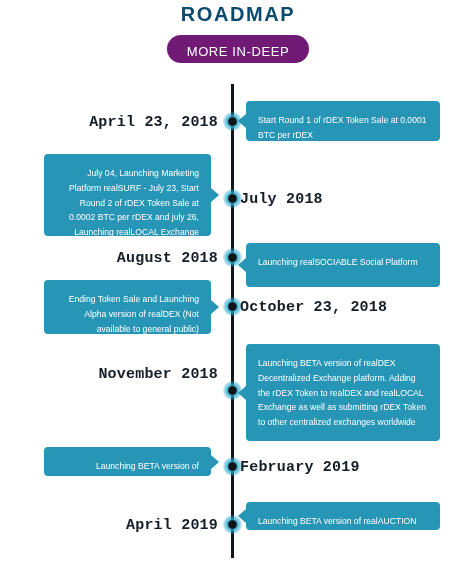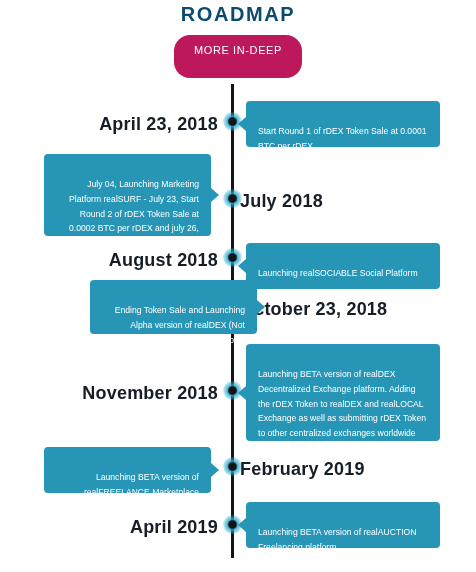--- a/index.html
+++ b/index.html
@@ -16,25 +16,25 @@
     font-size:20px;font-weight:bold;
     letter-spacing:1.6px;
     color:#0c4a6e;
   }
   .cta-wrap{
     position:absolute;left:0;right:0;top:35px;
     text-align:center;
   }
   .cta-button{
     display:inline-block;
-    background:#be185d;
+    background:#701a75;
     color:#ffffff;
-    font-size:11px;
+    font-size:13px;
     letter-spacing:.6px;
-    padding:9px 20px 22px;
+    padding:9px 20px 4px;
     border:none;
     border-radius:16px;
     cursor:pointer;
     font-family:"Liberation Sans", sans-serif;
   }
 
   
   .timeline{
     position:absolute;left:0;top:0;width:476px;height:572px;
   }
@@ -54,37 +54,38 @@
       radial-gradient(circle at 50% 50%,
         #111418 0, #111418 27%,
         rgba(41,170,205,.85) 38%,
         rgba(41,170,205,.45) 58%,
         rgba(41,170,205,.12) 76%,
         rgba(41,170,205,0) 100%);
   }
 
   .date{
     position:absolute;
-    font-size:18px;
+    font-size:15px;
     font-weight:bold;
     color:#151d27;
     white-space:nowrap;
     letter-spacing:.2px;
+    font-family:Liberation Mono, monospace;
   }
   .date.left{right:258px;text-align:right;}
   .date.right{left:240px;text-align:right;}
 
   .card{
     position:absolute;
     background:#2796b6;
     color:#ffffff;
     font-size:8.6px;
     line-height:1.72;
     border-radius:4px;
-    padding:23px 12px;
+    padding:12px 12px;
     box-sizing:border-box;
   }
   .card.left{
     left:44px;width:167px;
     text-align:right;
   }
   .card.right{
     left:246px;width:194px;
     text-align:left;
   }
@@ -129,26 +130,26 @@
       <p>July 04, Launching Marketing Platform realSURF - July 23, Start Round 2 of rDEX Token Sale at 0.0002 BTC per rDEX and july 26, Launching realLOCAL Exchange BETA</p>
     </div>
     <div class="dot" style="top: 248px;"></div>
     <div class="date left" style="top: 250px;">August 2018</div>
     <div class="card right" style="top: 243px; height: 44px;">
       <span class="tip"></span>
       <p>Launching realSOCIABLE Social Platform</p>
     </div>
     <div class="dot" style="top: 297px;"></div>
     <div class="date right" style="top: 299px;">October 23, 2018</div>
-    <div class="card left" style="top: 280px; height: 54px; margin-left: 46px;">
+    <div class="card left" style="top: 280px; height: 54px;">
       <span class="tip"></span>
       <p>Ending Token Sale and Launching Alpha version of realDEX (Not available to general public)</p>
     </div>
     <div class="dot" style="top: 381px;"></div>
-    <div class="date left" style="top: 383px; padding-left: 44px;">November 2018</div>
+    <div class="date left" style="top: 366px; padding-left: 44px;">November 2018</div>
     <div class="card right" style="top: 344px; height: 97px;">
       <span class="tip"></span>
       <p>Launching BETA version of realDEX Decentralized Exchange platform. Adding the rDEX Token to realDEX and realLOCAL Exchange as well as submitting rDEX Token to other centralized exchanges worldwide</p>
     </div>
     <div class="dot" style="top: 457px;"></div>
     <div class="date right" style="top: 459px;">February 2019</div>
     <div class="card left" style="top: 447px; height: 29px;">
       <span class="tip"></span>
       <p>Launching BETA version of realFREELANCE Marketplace platform</p>
     </div>

